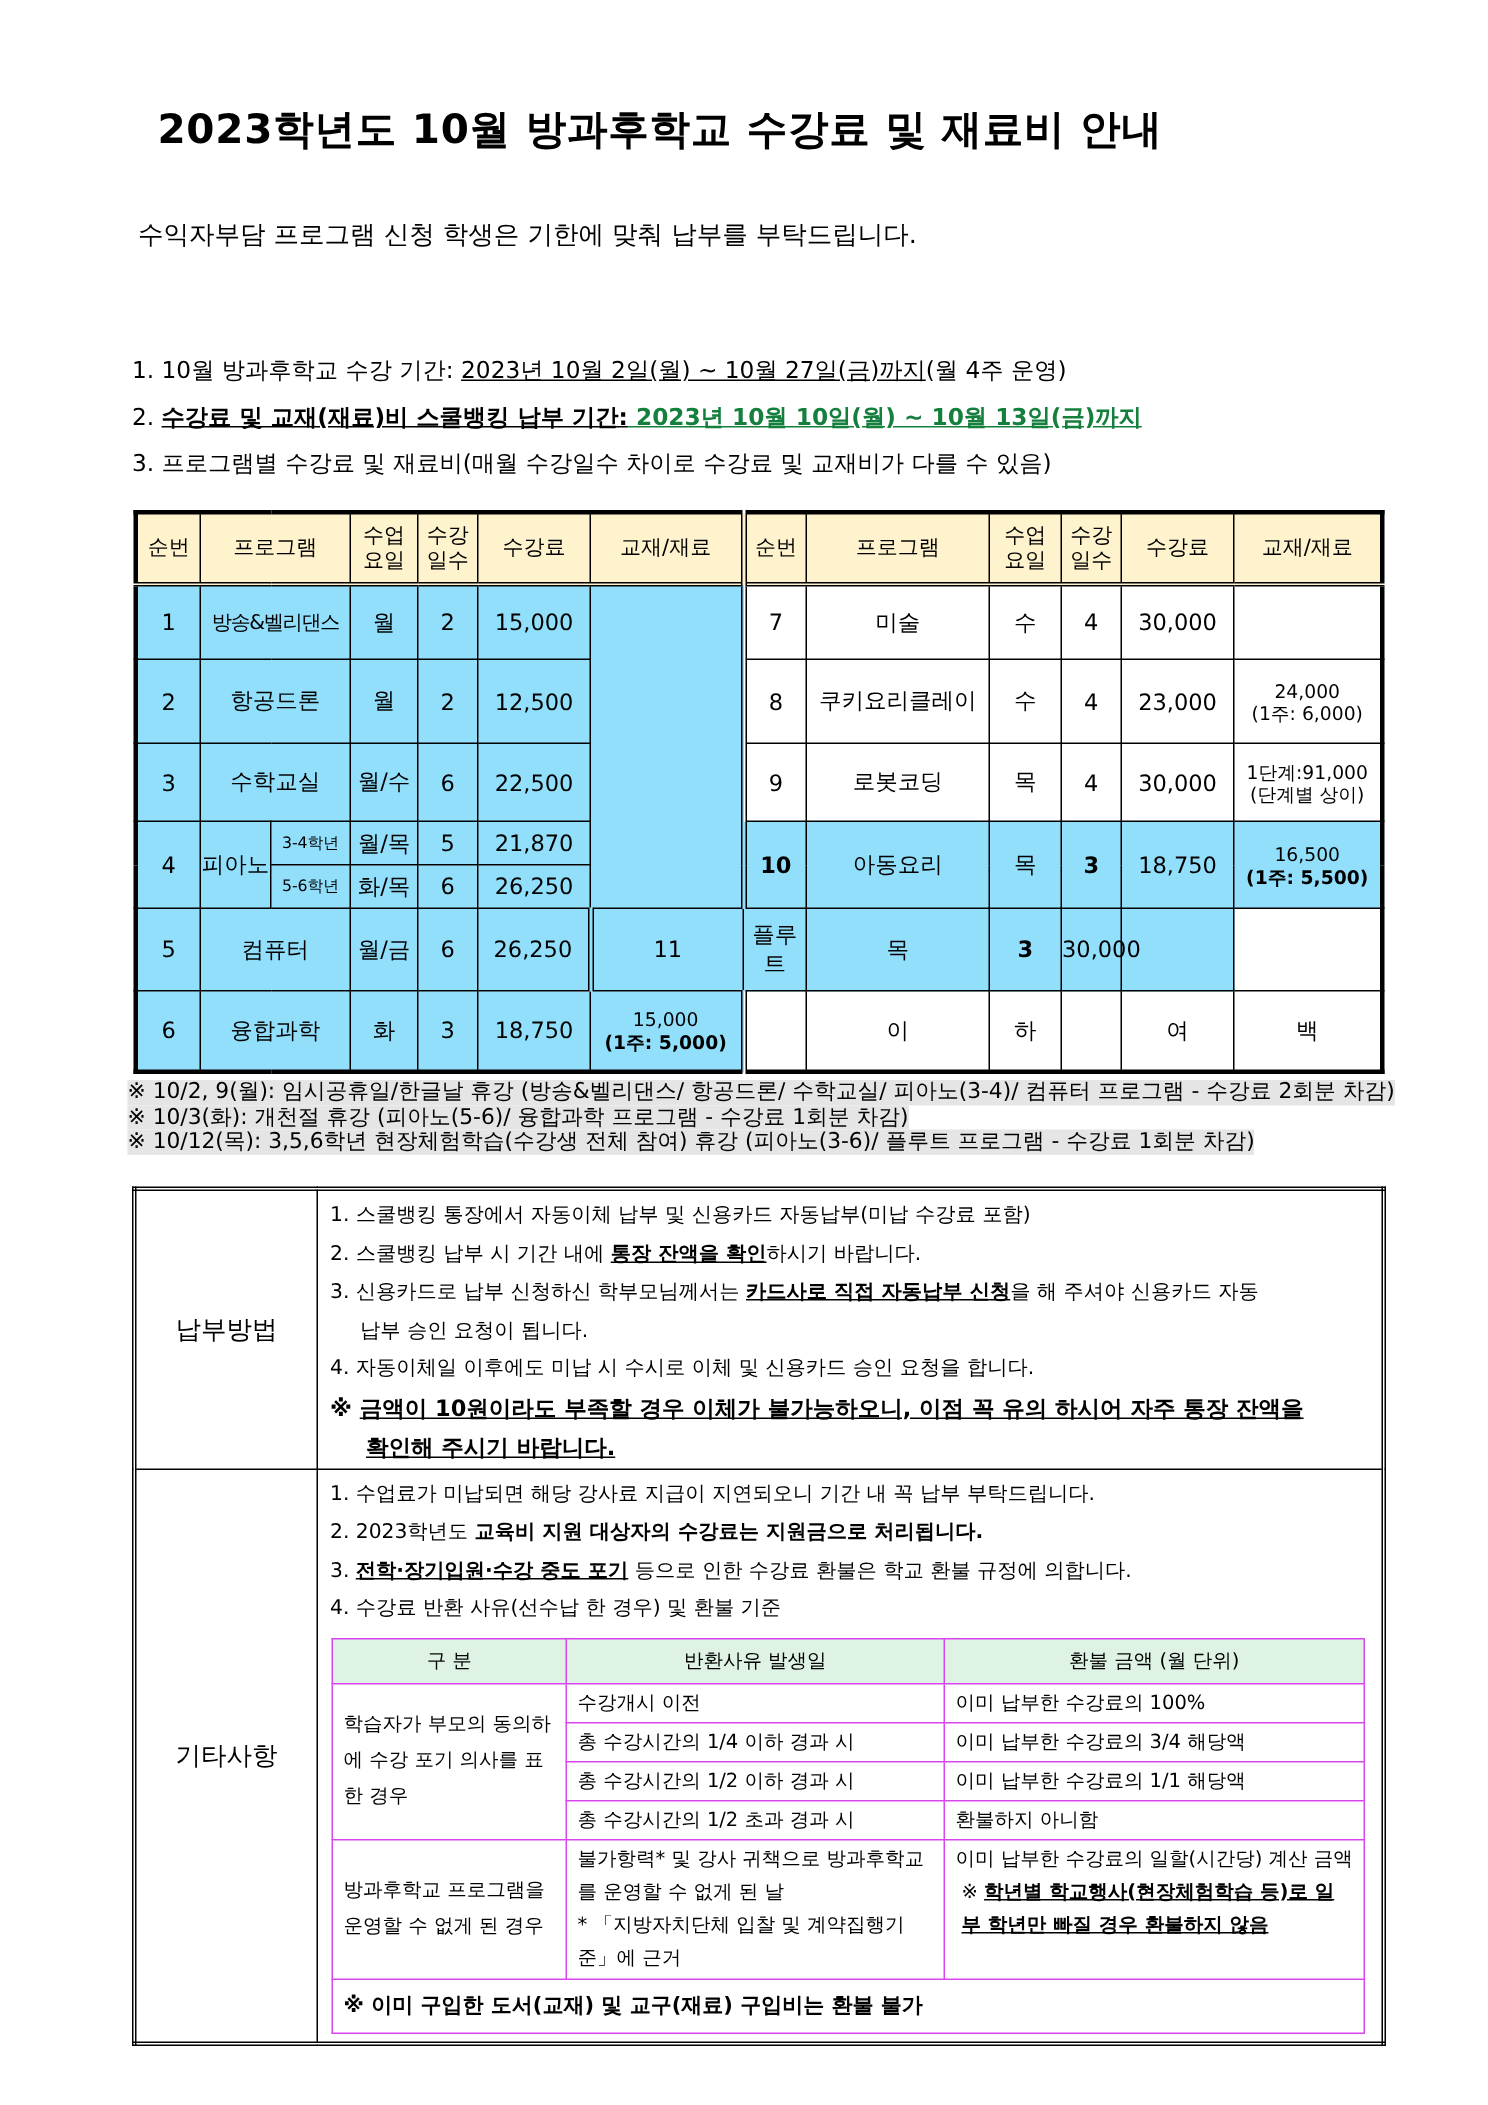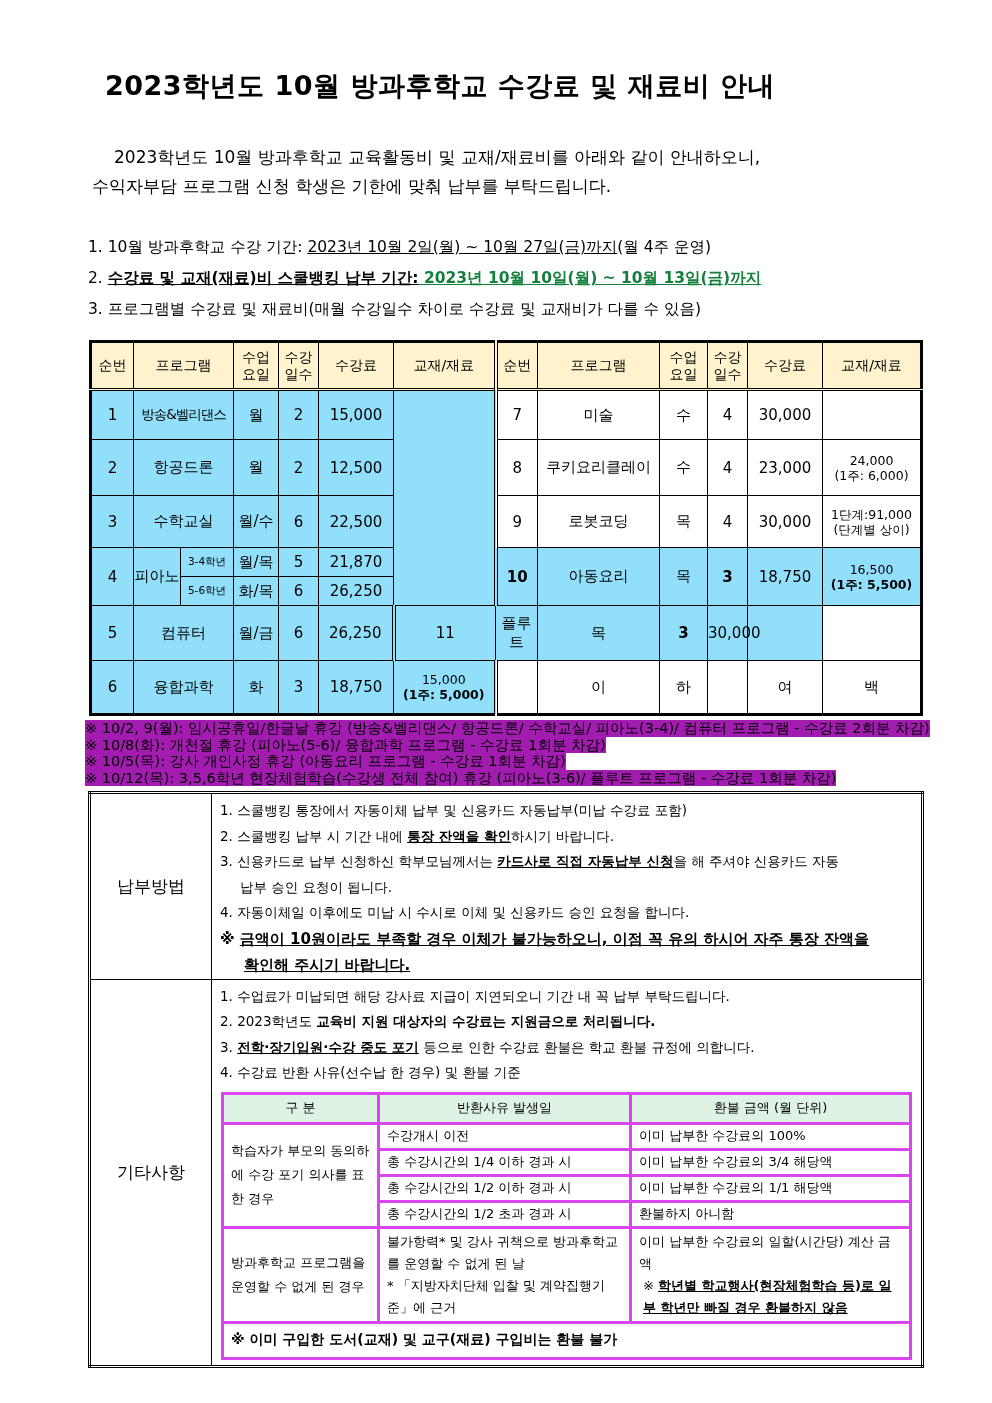--- a/index.html
+++ b/index.html
@@ -34,53 +34,52 @@
   table.fee th { background: #fef3cc; font-weight: normal; height: 48px; line-height: 17px; font-size: 14px; border-bottom: 3px double #000; }
   table.fee .sep { border-left: 4px double #000; }
   table.fee td.blue { background: #92dffc; }
   table.fee .sm { font-size: 10.5px; }
   table.fee .mat { font-size: 12.5px; line-height: 15px; }
   table.fee .bold { font-weight: bold; }
 
   .notes {
     position: absolute; top: 720px; left: 85px; font-size: 14.5px; line-height: 16.5px;
   }
-  .notes .n { background: #a21caf; display: inline-block; white-space: nowrap; }
+  .notes .n { background: #e5e5e5; display: inline-block; white-space: nowrap; }
 
   
   table.info {
     position: absolute; top: 791px; left: 88px; width: 836px;
     border-collapse: collapse; border: 3px double #000; table-layout: fixed;
     font-size: 13.5px;
   }
   table.info > tbody > tr > td { border: 1px solid #000; vertical-align: top; }
   table.info td.label { text-align: center; vertical-align: middle; font-size: 17px; width: 122px; }
   .items { padding: 3px 6px 0 7px; }
   .items .it { line-height: 25.5px; white-space: nowrap; }
   .items .ind { padding-left: 20px; }
   .items .warn { font-size: 15px; font-weight: bold; line-height: 26px; white-space: nowrap; }
   .items .warn2 { padding-left: 24px; }
 
   table.refund {
     width: 688px; margin: 6px 0 4px 8px; border-collapse: collapse; border: 1.5px solid #000;
     font-size: 13px; table-layout: fixed;
   }
-  table.refund td { border: 3px solid #d946ef; padding: 2px 7px; height: 26px; }
+  table.refund td { border: 1px solid #d946ef; padding: 2px 7px; height: 26px; }
   table.refund tr.head td { background: #dff3e5; text-align: center; height: 30px; }
   table.refund td.cat { line-height: 24px; vertical-align: middle; }
   table.refund td.ml { line-height: 22px; vertical-align: top; }
   table.refund td.final { font-weight: bold; font-size: 14px; height: 36px; }
 </style>
 </head>
 <body>
 
 <div class="title">2023학년도 10월 방과후학교 수강료 및 재료비 안내</div>
 
 <div class="intro">
-  <p class="l1">2023학년도 10월 방과후학교 교육활동비 및 교재/재료비를 아래와 같이 안내하오니,</p>
   <p>수익자부담 프로그램 신청 학생은 기한에 맞춰 납부를 부탁드립니다.</p>
 </div>
 
 <div class="periods">
   <div class="line">
     <span>1. 10월 방과후학교 수강 기간: </span><span class="u">2023년 10월 2일(월) ~ 10월 27일(금)까지</span><span>(월 4주 운영)</span>
   </div>
   <div class="line">
     <span>2. </span><span class="u b">수강료 및 교재(재료)비 스쿨뱅킹 납부 기간:</span><span class="u b red"> 2023년 10월 10일(월) ~ 10월 13일(금)까지</span>
   </div>
@@ -210,22 +209,21 @@
     <td>하</td>
     <td></td>
     <td>여</td>
     <td>백</td>
   </tr>
 </tbody>
   </table>
 
 <div class="notes">
   <div><span class="n">※ 10/2, 9(월): 임시공휴일/한글날 휴강 (방송&amp;벨리댄스/ 항공드론/ 수학교실/ 피아노(3-4)/ 컴퓨터 프로그램 - 수강료 2회분 차감)</span></div>
-  <div><span class="n">※ 10/8(화): 개천절 휴강 (피아노(5-6)/ 융합과학 프로그램 - 수강료 1회분 차감)</span></div>
-  <div><span class="n">※ 10/5(목): 강사 개인사정 휴강 (아동요리 프로그램 - 수강료 1회분 차감)</span></div>
+  <div><span class="n">※ 10/3(화): 개천절 휴강 (피아노(5-6)/ 융합과학 프로그램 - 수강료 1회분 차감)</span></div>
   <div><span class="n">※ 10/12(목): 3,5,6학년 현장체험학습(수강생 전체 참여) 휴강 (피아노(3-6)/ 플루트 프로그램 - 수강료 1회분 차감)</span></div>
 </div>
 
 <table class="info">
   <tbody>
       <tr style="height:183px">
     <td class="label">납부방법</td>
     <td>
       <div class="items">
         <div class="it">1. 스쿨뱅킹 통장에서 자동이체 납부 및 신용카드 자동납부(미납 수강료 포함)</div>

